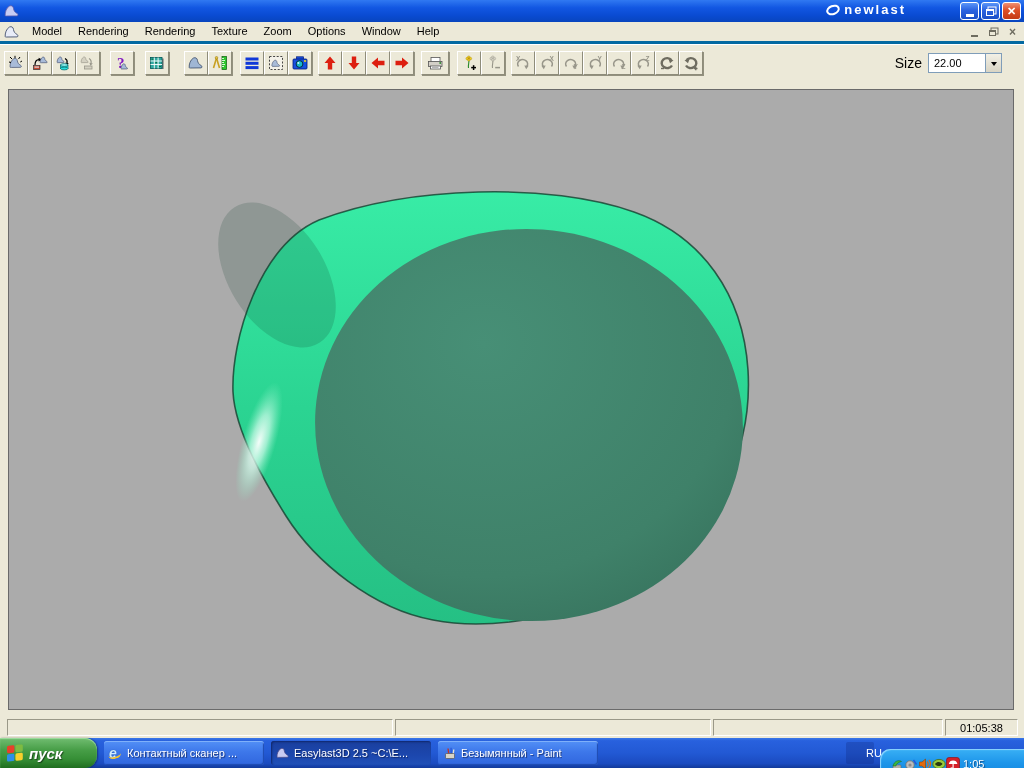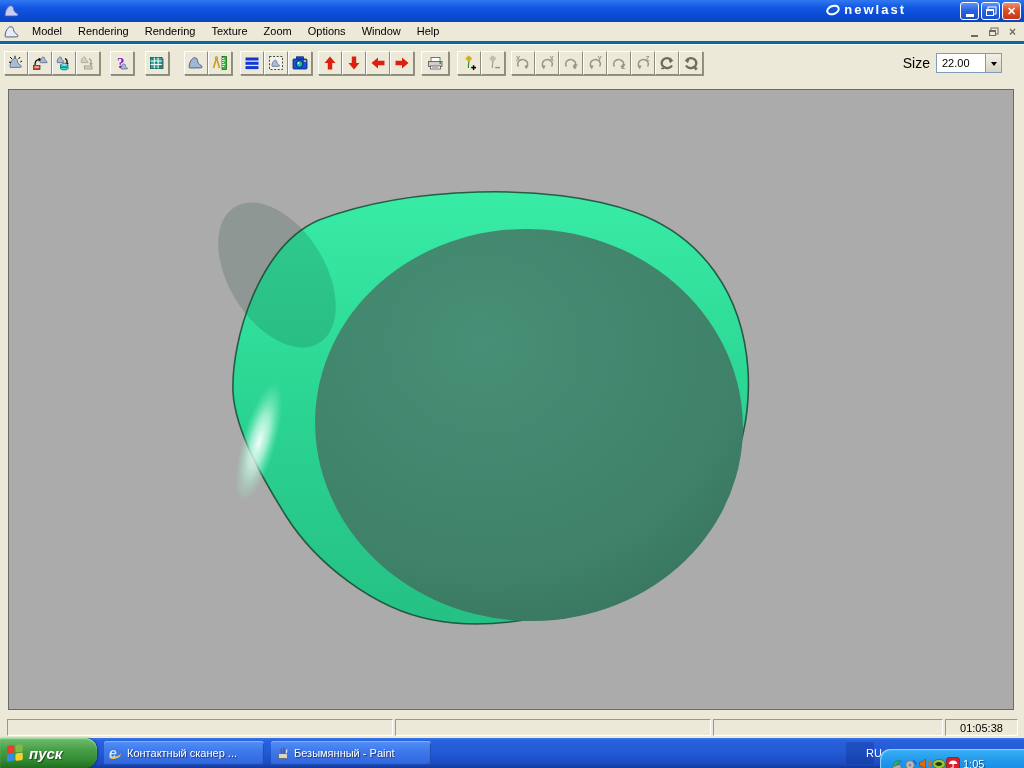--- a/index.html
+++ b/index.html
@@ -42,21 +42,21 @@
 
   
   .toolbar{ height:36px; background:#ECE9D8; display:flex; align-items:center;
     border-top:1px solid #fff; padding-top:1px; }
   .tb{ width:24px; height:24px; flex:0 0 24px; display:flex; align-items:center; justify-content:center;
     background:#ECE9D8; border:1px solid; border-color:#FFFFFF #8E8C7A #8E8C7A #FFFFFF;
     box-shadow:1px 1px 0 rgba(88,86,68,.6); cursor:default; }
   .tb.wide{ width:28px; flex-basis:28px; }
   .spacer{ flex:1 1 auto; }
   .size-label{ font-size:14px; color:#000; margin-right:6px; }
-  .combo{ width:66px; height:20px; background:#fff; border:1px solid #7F9DB9;
+  .combo{ width:74px; height:20px; background:#fff; border:1px solid #7F9DB9;
     display:flex; align-items:center; margin-right:22px; }
   .combo-value{ flex:1; font-size:11px; padding-left:5px; color:#000; }
   .combo-btn{ width:16px; height:18px; background:linear-gradient(180deg,#F2F0E6,#D8D4C4);
     border-left:1px solid #7F9DB9; display:flex; align-items:center; justify-content:center; }
   .combo-arrow{ width:0; height:0; border:3px solid transparent; border-top:4px solid #000; margin-top:4px; }
 
   
   .client{ position:relative; height:637px; background:#ECE9D8; }
   .viewport{ position:absolute; left:8px; right:10px; top:9px; bottom:7px;
     background:#ABABAB; border:1px solid #6A6A6A; }
@@ -444,20 +444,26 @@
       </g>
     </svg>
     <span class="start-label">пуск</span>
   </div>
 
   <div class="taskitems">
     <div class="taskitem">
       <span class="ie-e">e</span>
       <span class="tlabel">Контактный сканер ...</span>
     </div>
+    <div class="taskitem active">
+      <svg width="14" height="14" viewBox="0 0 16 16">
+        <use href="#shoe" fill="#C9CBF2" stroke="#4A4A8A" stroke-width="0.9"></use>
+      </svg>
+      <span class="tlabel">Easylast3D 2.5 ~C:\E...</span>
+    </div>
     <div class="taskitem">
       <svg width="14" height="14" viewBox="0 0 14 14">
         <line x1="5" y1="2.5" x2="5.8" y2="8" stroke="#C83020" stroke-width="1.3"></line>
         <line x1="8" y1="1.8" x2="8.3" y2="8" stroke="#2858D8" stroke-width="1.3"></line>
         <line x1="10.8" y1="3.5" x2="10.2" y2="8" stroke="#E8E4D8" stroke-width="1.3"></line>
         <rect x="2.5" y="7.5" width="9" height="5" rx="1" fill="#D8D4C8" stroke="#555" stroke-width="0.7"></rect>
       </svg>
       <span class="tlabel">Безымянный - Paint</span>
     </div>
   </div>

